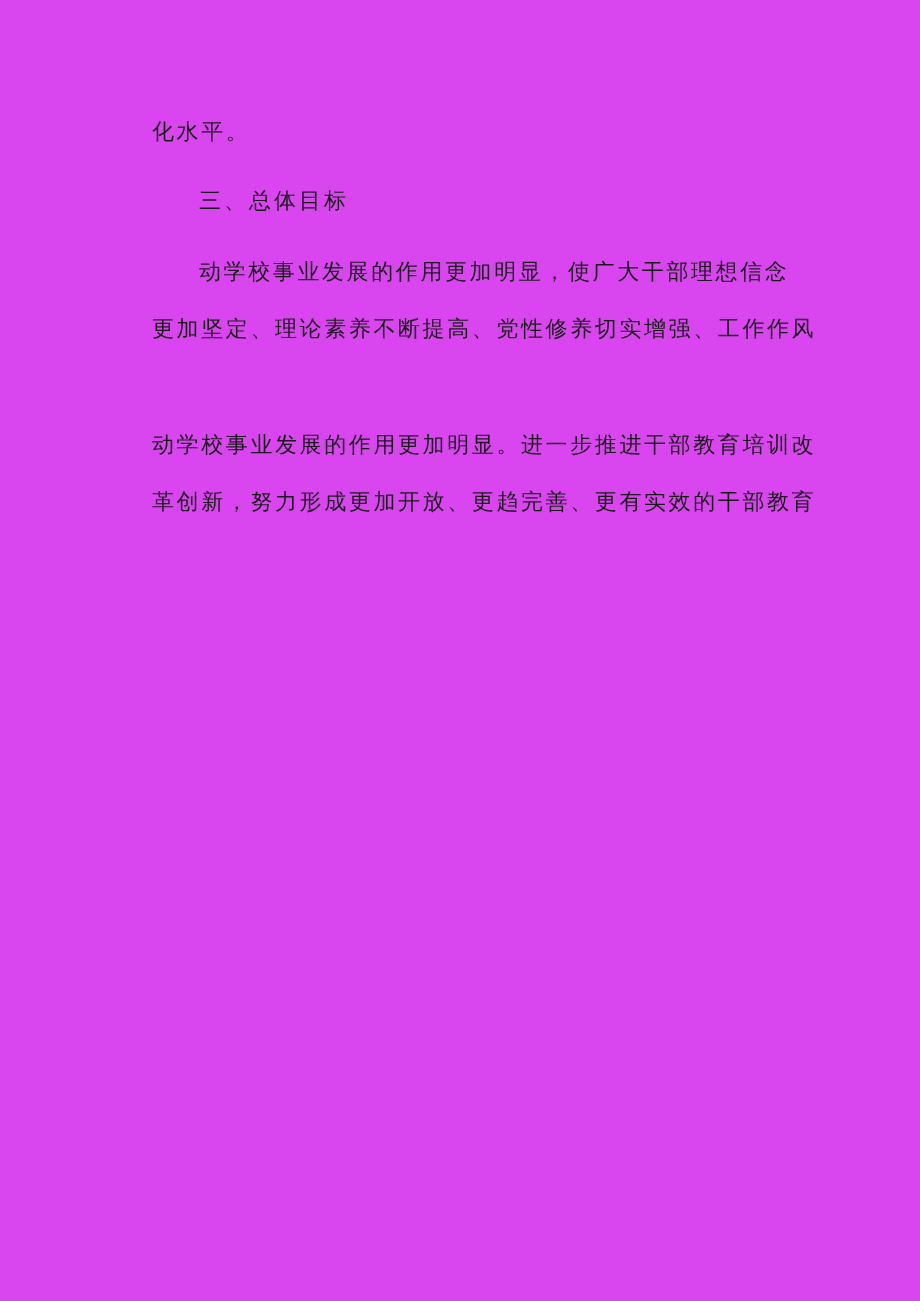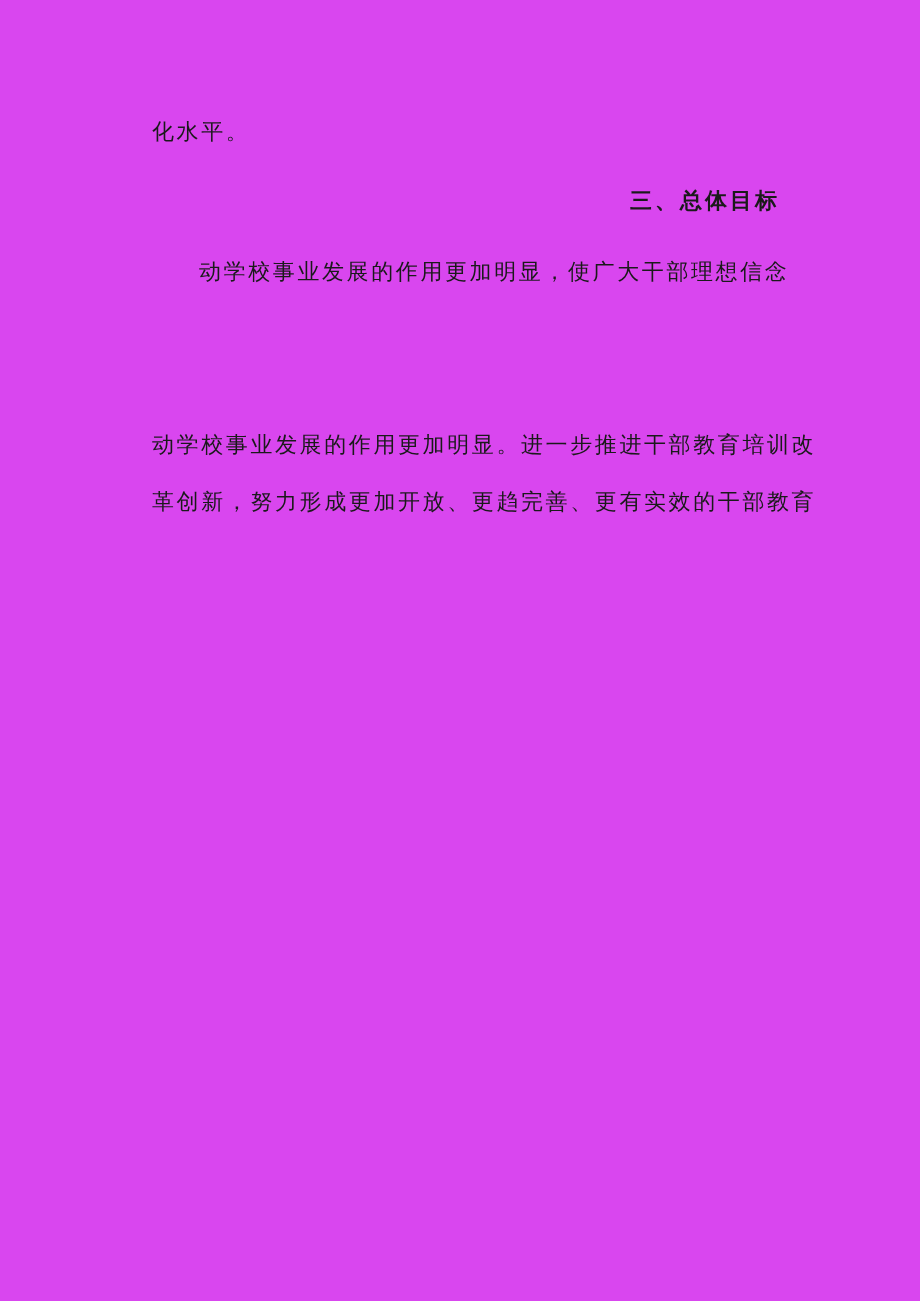--- a/index.html
+++ b/index.html
@@ -12,28 +12,29 @@
     left: 152px;
     width: 628px;
     font-family: "DejaVu Serif", "Liberation Serif", serif;
     font-size: 22px;
     line-height: 30px;
     color: #1a1a1a;
     white-space: nowrap;
     letter-spacing: 2.6px;
   }
   .indent { left: 199px; width: 581px; }
-  .heading-bold { font-family: "DejaVu Sans", "Liberation Sans", sans-serif; font-weight: bold; letter-spacing: 3px; text-align: right; }
+  .heading-bold { font-family: "DejaVu Sans", "Liberation Sans", sans-serif; font-weight: normal; letter-spacing: 3px; }
 </style>
 </head>
 <body>
 
 <div class="page">
   <div class="line" style="top:117px">化水平。</div>
 
   <div class="line indent heading-bold" style="top:186px">三、总体目标</div>
 
   <div class="line indent" style="top:257px">动学校事业发展的作用更加明显，使广大干部理想信念</div>
+  <div class="line" style="top:314px">更加坚定、理论素养不断提高、党性修养切实增强、工作作风</div>
   <div class="line" style="top:430px">动学校事业发展的作用更加明显。进一步推进干部教育培训改</div>
   <div class="line" style="top:487px">革创新，努力形成更加开放、更趋完善、更有实效的干部教育</div>
   <div class="line" style="top:502px; top:503px"></div>
 
 </div>
 
 </body></html>

